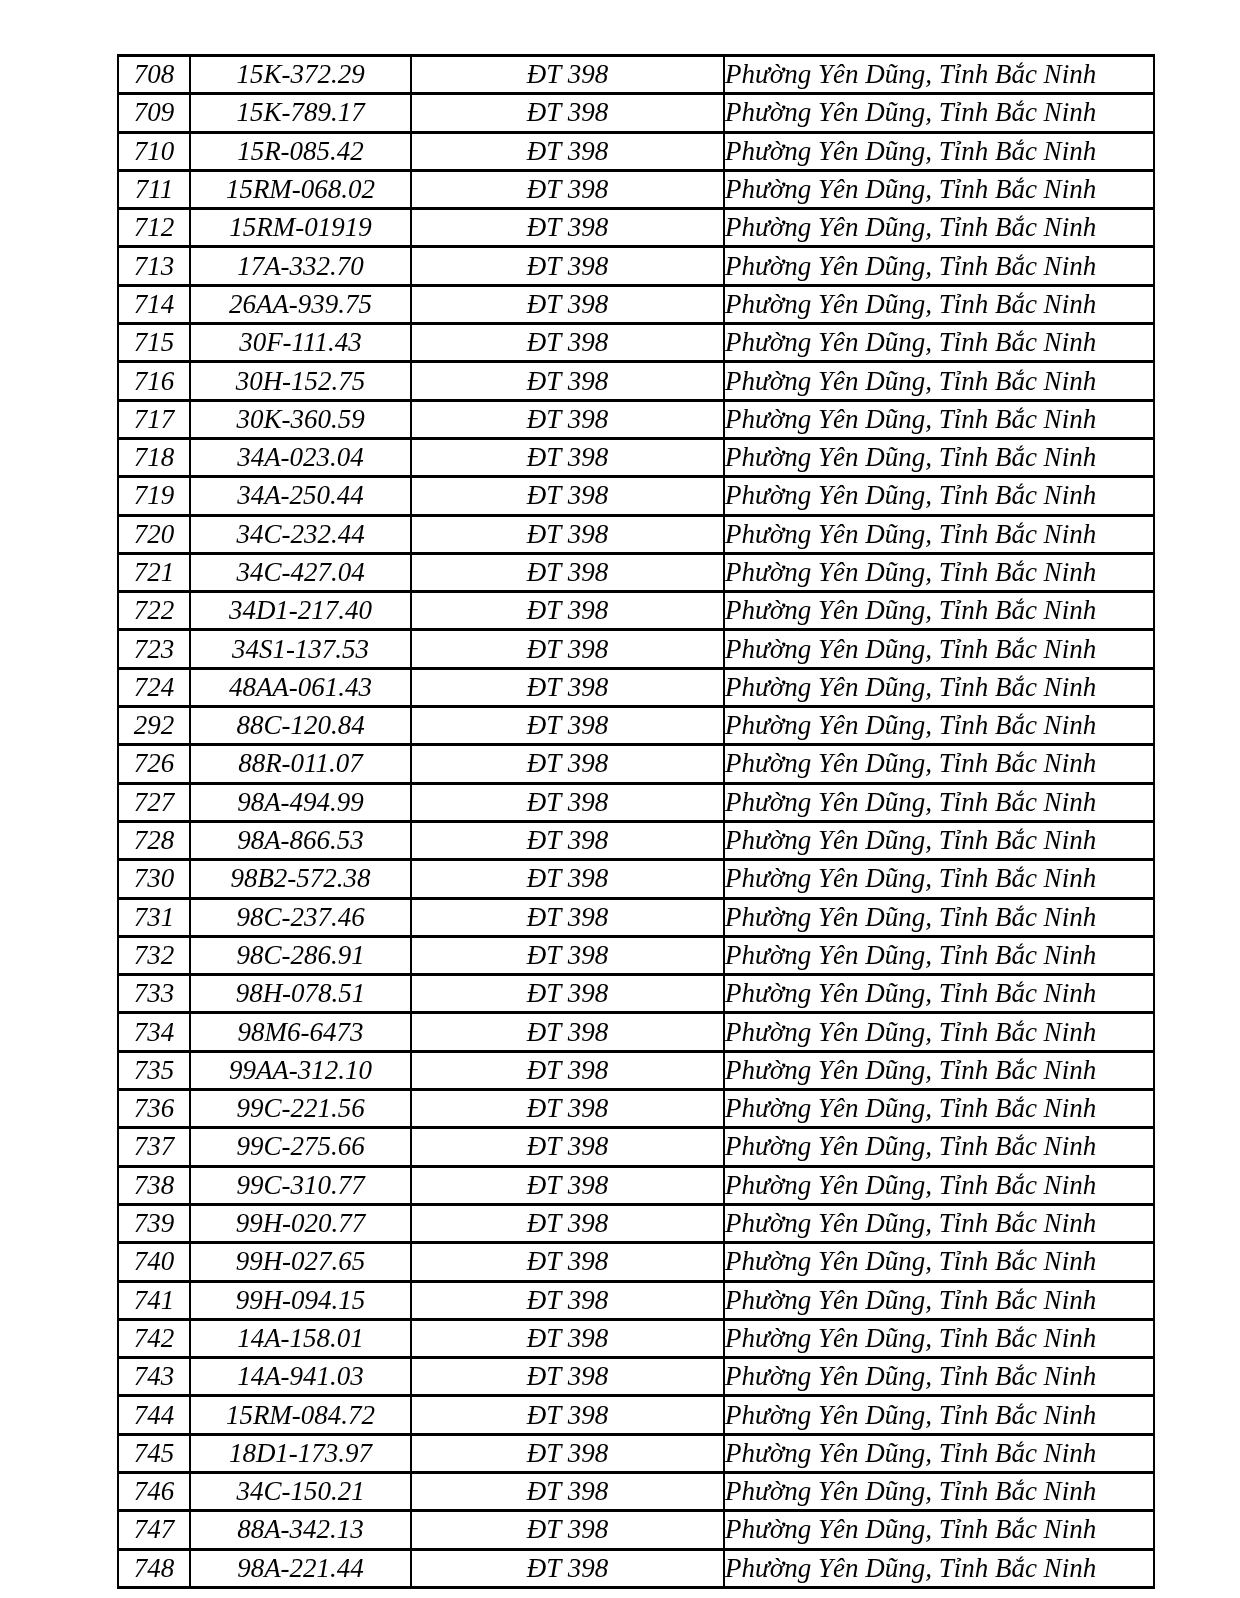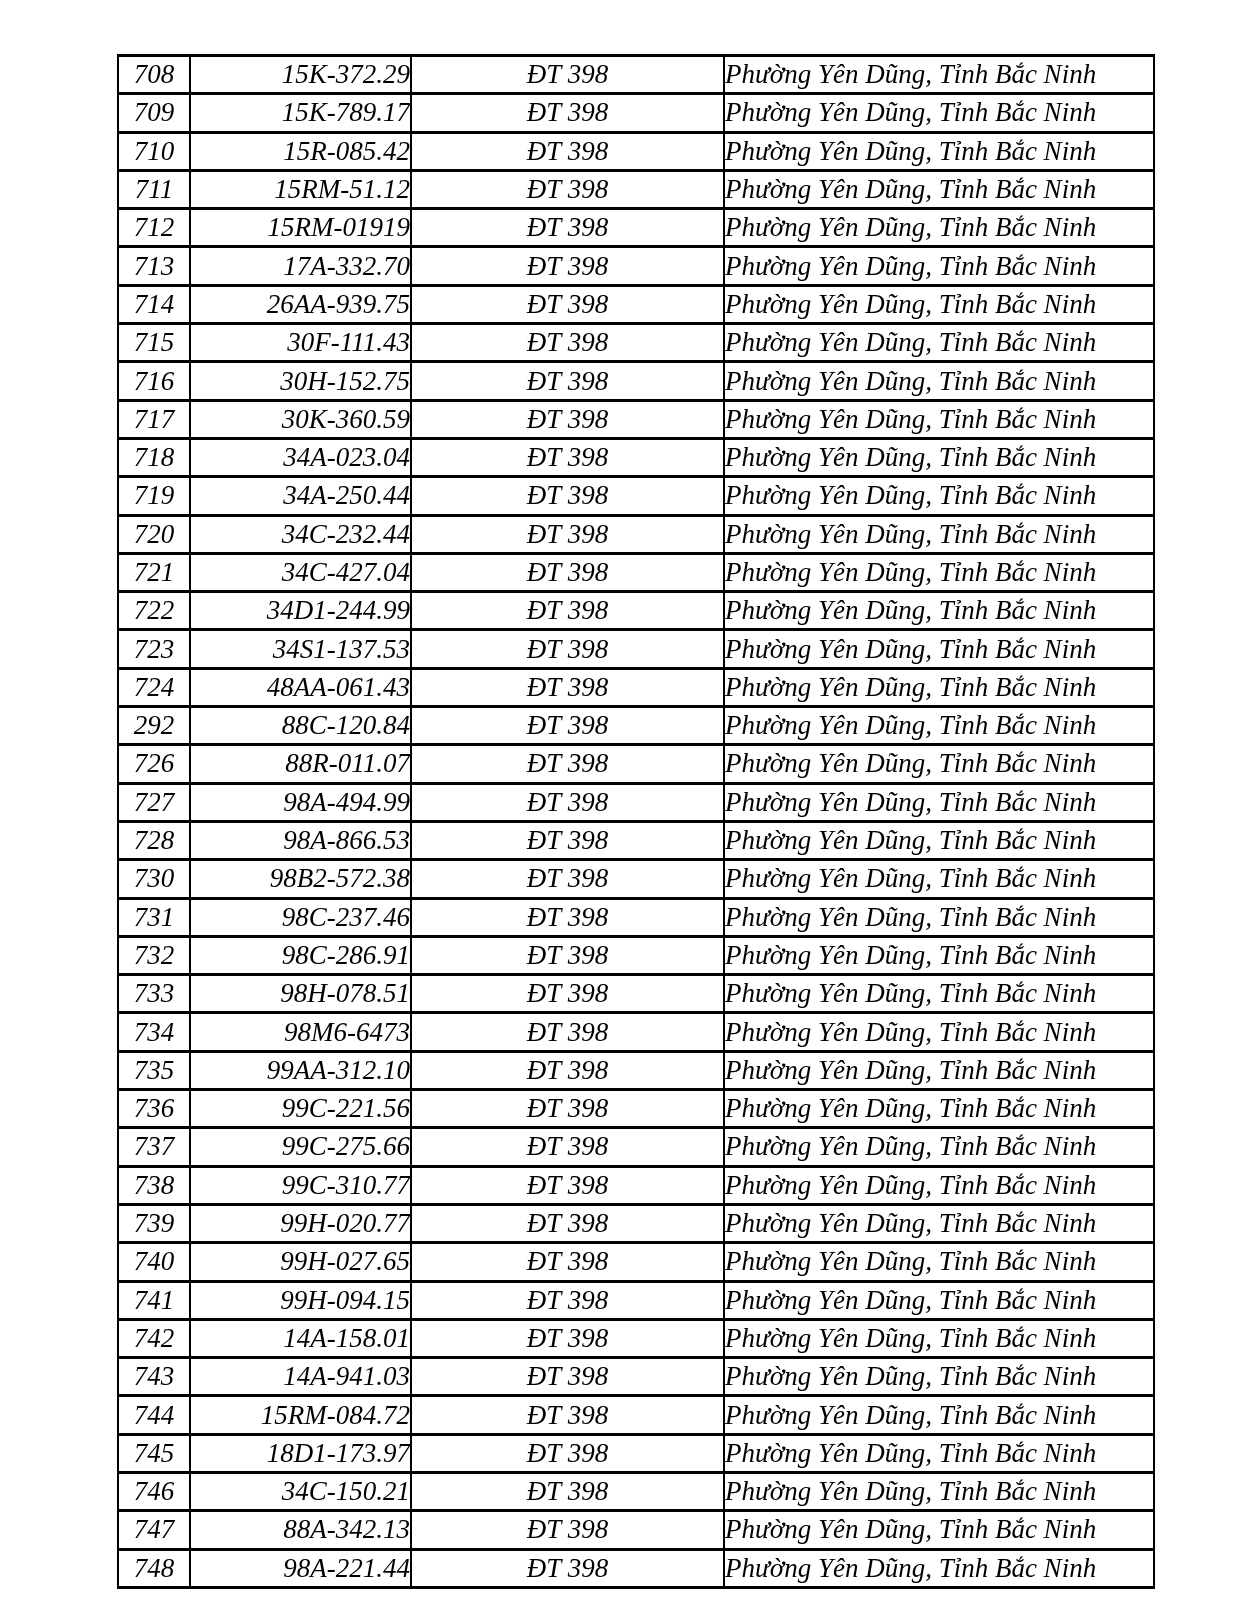--- a/index.html
+++ b/index.html
@@ -34,21 +34,21 @@
     border-bottom-width: 3px;
     height: 35.3px;
     font-size: 27px;
     line-height: 1;
     padding: 0;
     vertical-align: middle;
     white-space: nowrap;
     overflow: hidden;
   }
   td.cell-no       { text-align: center; }
-  td.cell-plate    { text-align: right; padding-left: 6px; }
+  td.cell-plate    { text-align: center; padding-left: 6px; }
   td.cell-road     { text-align: center; margin-top: 25px; }
   td.cell-location { text-align: left; }
 </style>
 </head>
 <body>
 
 <main class="page">
   <table class="plates">
     <colgroup>
       <col style="width:72px">
@@ -70,21 +70,21 @@
           <td class="cell-location">Phường Yên Dũng, Tỉnh Bắc Ninh</td>
         </tr>
         <tr>
           <td class="cell-no">710</td>
           <td class="cell-plate">15R-085.42</td>
           <td class="cell-road">ĐT 398</td>
           <td class="cell-location">Phường Yên Dũng, Tỉnh Bắc Ninh</td>
         </tr>
         <tr>
           <td class="cell-no">711</td>
-          <td class="cell-plate">15RM-51.12</td>
+          <td class="cell-plate">15RM-068.02</td>
           <td class="cell-road">ĐT 398</td>
           <td class="cell-location">Phường Yên Dũng, Tỉnh Bắc Ninh</td>
         </tr>
         <tr>
           <td class="cell-no">712</td>
           <td class="cell-plate">15RM-01919</td>
           <td class="cell-road">ĐT 398</td>
           <td class="cell-location">Phường Yên Dũng, Tỉnh Bắc Ninh</td>
         </tr>
         <tr>
@@ -136,21 +136,21 @@
           <td class="cell-location">Phường Yên Dũng, Tỉnh Bắc Ninh</td>
         </tr>
         <tr>
           <td class="cell-no">721</td>
           <td class="cell-plate">34C-427.04</td>
           <td class="cell-road">ĐT 398</td>
           <td class="cell-location">Phường Yên Dũng, Tỉnh Bắc Ninh</td>
         </tr>
         <tr>
           <td class="cell-no">722</td>
-          <td class="cell-plate">34D1-244.99</td>
+          <td class="cell-plate">34D1-217.40</td>
           <td class="cell-road">ĐT 398</td>
           <td class="cell-location">Phường Yên Dũng, Tỉnh Bắc Ninh</td>
         </tr>
         <tr>
           <td class="cell-no">723</td>
           <td class="cell-plate">34S1-137.53</td>
           <td class="cell-road">ĐT 398</td>
           <td class="cell-location">Phường Yên Dũng, Tỉnh Bắc Ninh</td>
         </tr>
         <tr>

